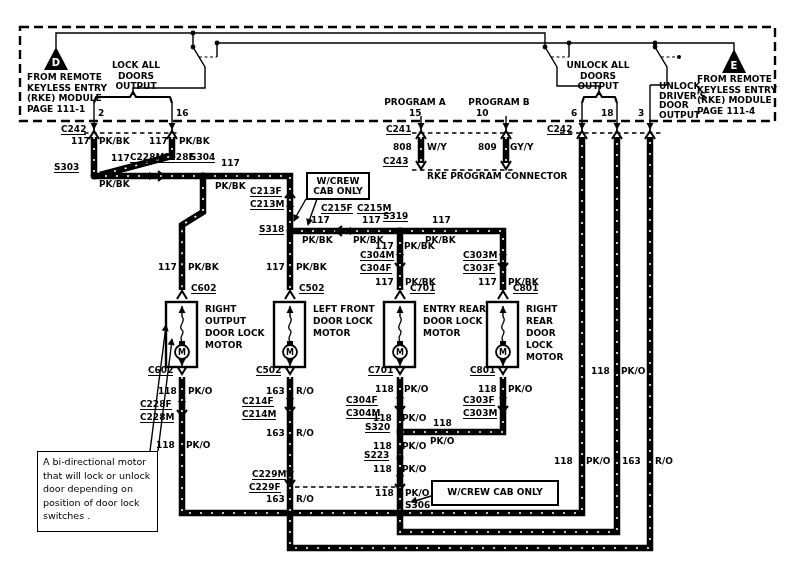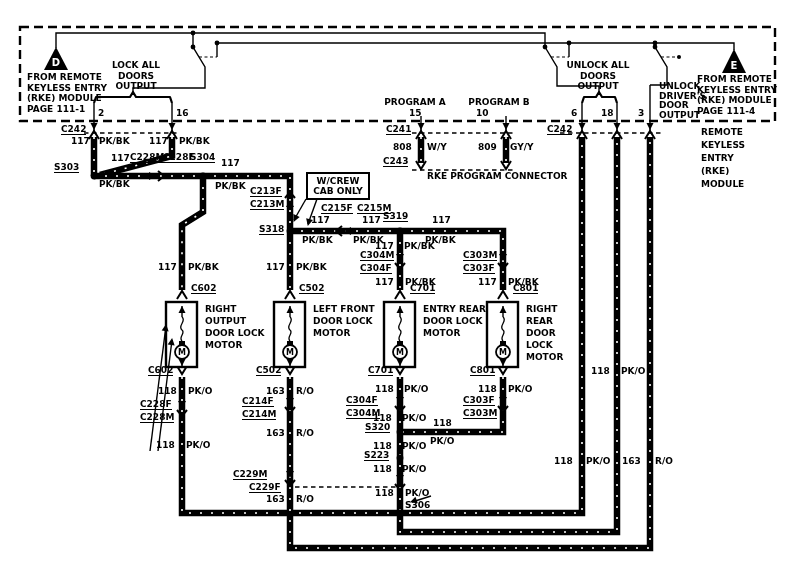--- a/index.html
+++ b/index.html
@@ -258,27 +258,20 @@
   <div>FROM REMOTE</div>
   <div>KEYLESS ENTRY</div>
   <div>(RKE) MODULE</div>
   <div>PAGE 111-1</div>
 </div>
 <div class="blk" style="left:697px;top:74px">
   <div>FROM REMOTE</div>
   <div>KEYLESS ENTRY</div>
   <div>(RKE) MODULE</div>
   <div>PAGE 111-4</div>
-</div>
-<div class="blk" style="left:701px;top:126px">
-  <div style="line-height:13px">REMOTE</div>
-  <div style="line-height:13px">KEYLESS</div>
-  <div style="line-height:13px">ENTRY</div>
-  <div style="line-height:13px">(RKE)</div>
-  <div style="line-height:13px">MODULE</div>
 </div>
 <div class="blk c" style="left:96px;top:60px;width:80px">
   <div>LOCK ALL</div>
   <div>DOORS</div>
   <div>OUTPUT</div>
 </div>
 <div class="blk c" style="left:558px;top:60px;width:80px">
   <div>UNLOCK ALL</div>
   <div>DOORS</div>
   <div>OUTPUT</div>
@@ -330,21 +323,21 @@
 <div class="L u" style="left:140px;top:399px">C228F</div>
 <div class="L u" style="left:140px;top:412px">C228M</div>
 <div class="L u" style="left:242px;top:396px">C214F</div>
 <div class="L u" style="left:242px;top:409px">C214M</div>
 <div class="L u" style="left:346px;top:395px">C304F</div>
 <div class="L u" style="left:346px;top:408px">C304M</div>
 <div class="L u" style="left:463px;top:395px">C303F</div>
 <div class="L u" style="left:463px;top:408px">C303M</div>
 <div class="L u" style="left:365px;top:422px">S320</div>
 <div class="L u" style="left:364px;top:450px">S223</div>
-<div class="L u" style="left:233px;top:469px">C229M</div>
+<div class="L u" style="left:252px;top:469px">C229M</div>
 <div class="L u" style="left:249px;top:482px">C229F</div>
 <div class="L u" style="left:405px;top:500px">S306</div>
 
 <div class="L" style="left:71px;top:136px">117</div>
 <div class="L" style="left:99px;top:136px">PK/BK</div>
 <div class="L" style="left:149px;top:136px">117</div>
 <div class="L" style="left:179px;top:136px">PK/BK</div>
 <div class="L" style="left:111px;top:153px">117</div>
 <div class="L" style="left:99px;top:179px">PK/BK</div>
 <div class="L" style="left:221px;top:158px">117</div>
@@ -421,14 +414,24 @@
   <div style="line-height:12px">REAR</div>
   <div style="line-height:12px">DOOR</div>
   <div style="line-height:12px">LOCK</div>
   <div style="line-height:12px">MOTOR</div>
 </div>
 
 <div class="bx c" style="left:306px;top:172px;width:64px;height:28px;padding-top:2px">
   <div class="L" style="position:static">W/CREW</div>
   <div class="L" style="position:static">CAB ONLY</div>
 </div>
+<div class="bx c" style="left:431px;top:480px;width:128px;height:26px;padding-top:5px">
+  <div class="L" style="position:static">W/CREW CAB ONLY</div>
+</div>
+<div class="bx note" style="left:37px;top:451px;width:121px;height:81px;border-width:1.5px;padding:3px 0 0 5px">
+  <div>A bi-directional motor</div>
+  <div>that will lock or unlock</div>
+  <div>door depending on</div>
+  <div>position of door lock</div>
+  <div>switches .</div>
+</div>
 
 </div>
 
 </body></html>

